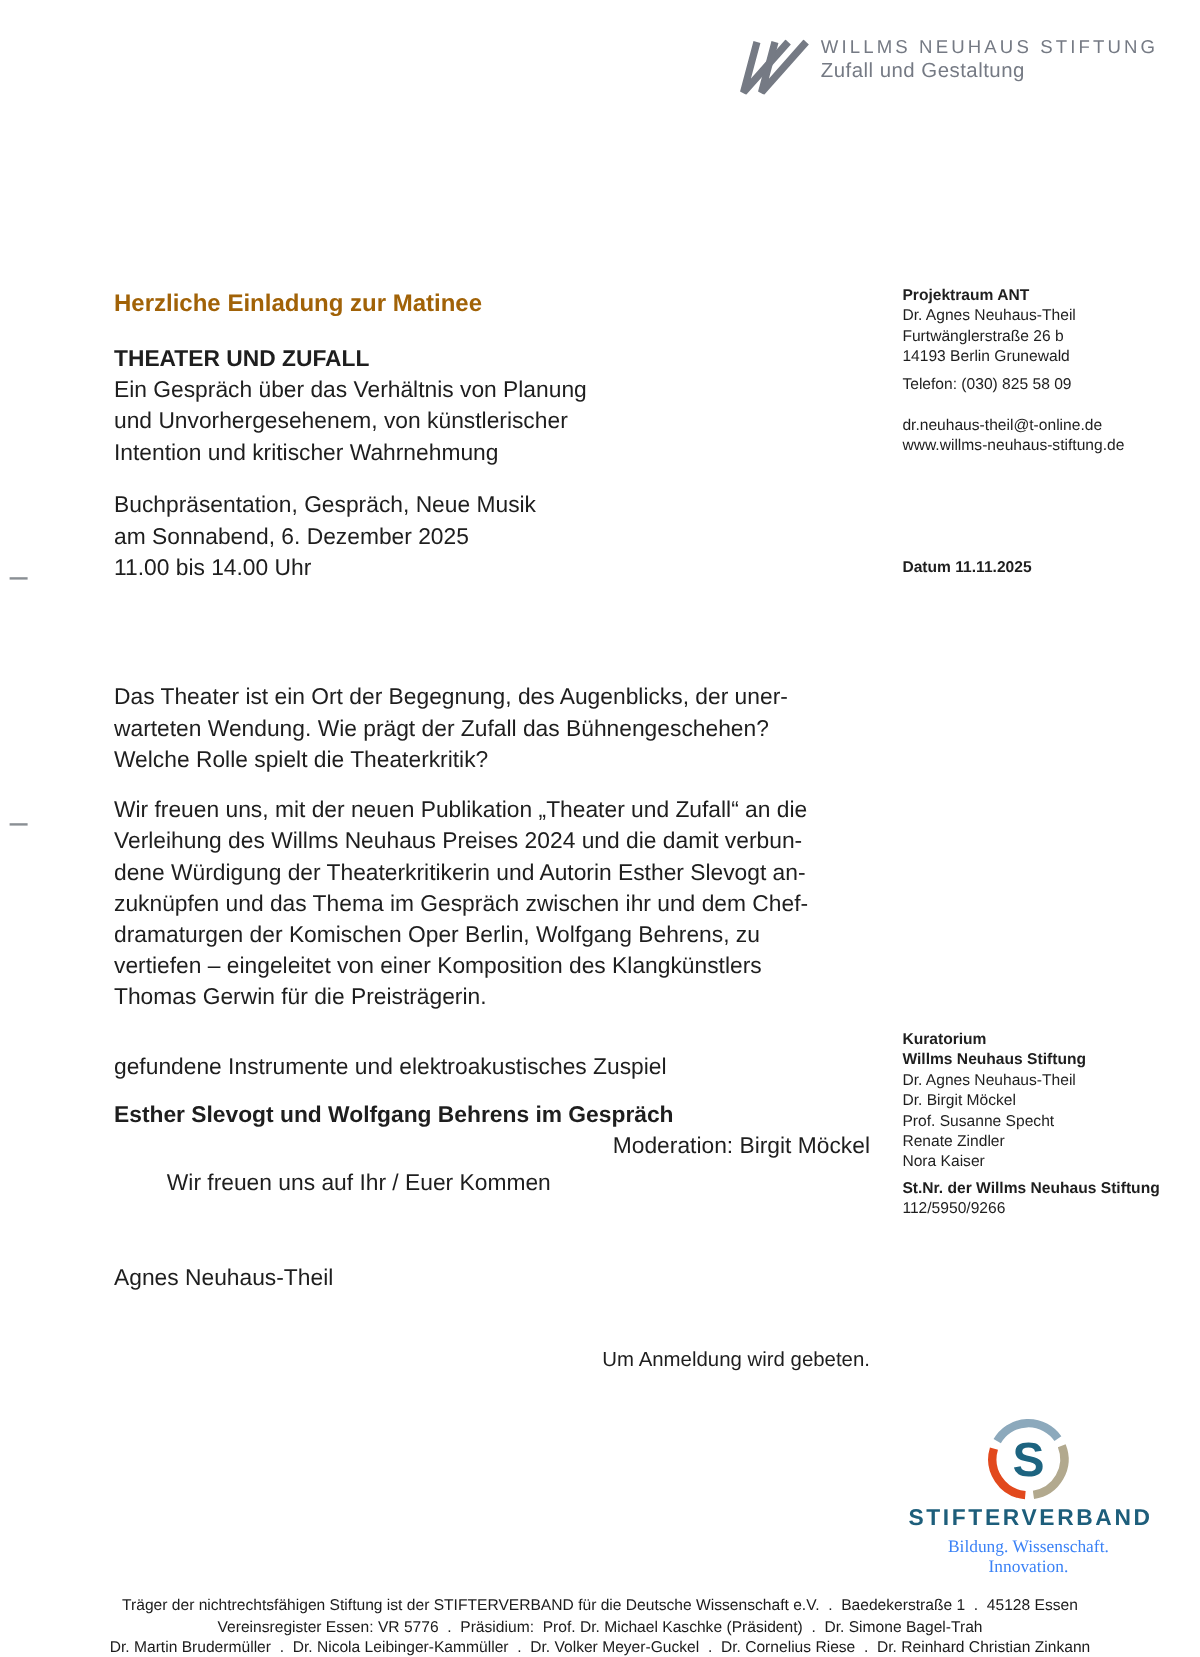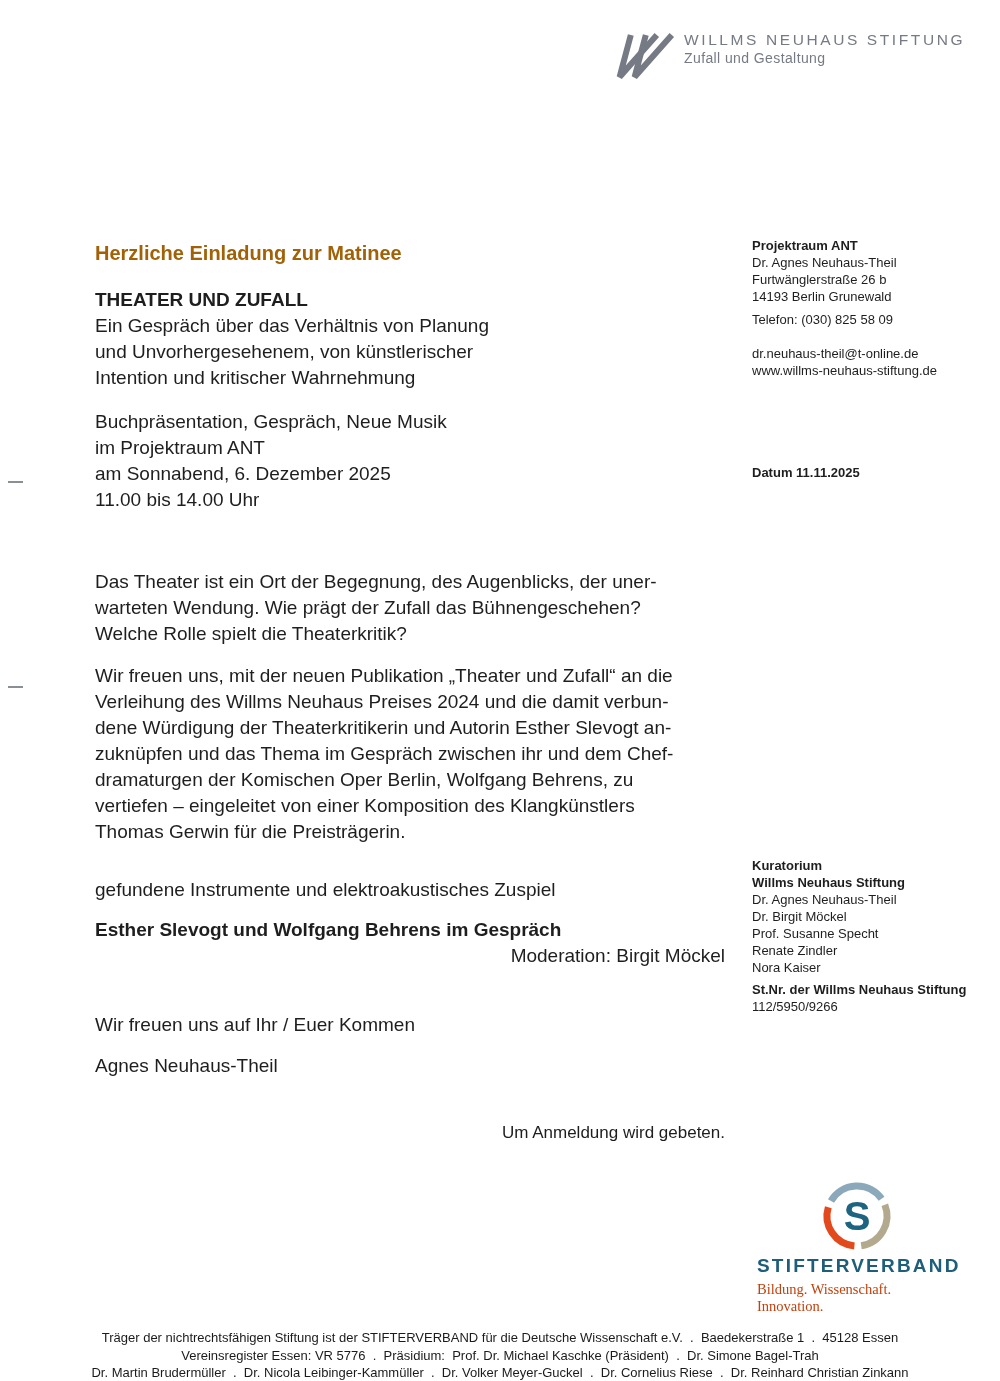--- a/index.html
+++ b/index.html
@@ -5,56 +5,56 @@
   html,body{margin:0;padding:0;background:#ffffff;}
   .page{
     position:relative;width:1000px;height:1381px;background:#ffffff;
     font-family:"Liberation Sans", sans-serif;color:#1e1e1e;overflow:hidden;
   }
   
   .brand{position:absolute;left:606px;top:30px;display:flex;align-items:flex-start;}
   .brand-mark{width:70px;height:46px;margin-top:3px;}
   .brand-text{margin-left:8px;color:#757a84;}
   .brand-name{font-size:15.5px;letter-spacing:2.6px;line-height:19px;white-space:nowrap;}
-  .brand-tagline{font-size:14px;letter-spacing:0.4px;line-height:19px;white-space:nowrap;}
+  .brand-tagline{font-size:17px;letter-spacing:0.4px;line-height:19px;white-space:nowrap;}
   
   .fold-mark{position:absolute;left:8px;width:15px;height:2px;background:#8a8f94;}
   .fold-top{top:481px;}
   .fold-bottom{top:686px;}
   
   .main{position:absolute;left:95px;width:630px;font-size:19px;line-height:26px;}
   .abs{position:absolute;}
   .title{top:240px;font-size:20px;font-weight:bold;color:#a16207;}
   .event{top:287px;}
   .bold{font-weight:bold;}
   .details{top:409px;}
   .para1{top:569px;}
   .para2{top:663px;}
   .prog1-title{top:851px;font-weight:bold;}
   .prog1-sub{top:877px;}
   .prog2-title{top:917px;font-weight:bold;}
   .prog2-sub{top:943px;text-align:right;}
-  .closing{top:1012px;}
+  .closing{top:974px;margin-left:44px;}
   .signature{top:1053px;}
   .note{top:1120px;font-size:17px;text-align:right;}
   
   .side{position:absolute;left:752px;width:235px;font-size:13px;line-height:17px;}
   .side-contact{top:237px;}
   .side-phone{top:311px;}
   .side-web{top:345px;}
   .side-date{top:464px;font-weight:bold;}
   .side-kuratorium{top:857px;}
   .side-tax{top:981px;}
   .side-bank{top:1028px;}
   
   .sv-badge{position:absolute;left:817px;top:1176px;width:80px;height:80px;}
   .sv-wordmark{position:absolute;left:757px;top:1255px;width:200px;text-align:center;
     color:#1d5e7b;font-size:19px;font-weight:bold;letter-spacing:2.2px;}
-  .sv-tagline{position:absolute;left:757px;top:1281px;width:200px;
-    color:#c2410c;font-size:14.5px;font-family:"Liberation Serif", serif;}
+  .sv-tagline{position:absolute;left:757px;top:1281px;width:200px;text-align:center;
+    color:#3b82f6;font-size:14.5px;font-family:"Liberation Serif", serif;}
   
   .footer{position:absolute;left:0;top:1329px;width:1000px;text-align:center;
     font-size:13px;line-height:17.5px;color:#1b1b1b;}
   .footer-line{white-space:pre;text-align:center;}
 </style>
 </head>
 <body>
 
 <div class="page">
 
@@ -76,21 +76,20 @@
 
   <div class="main abs event">
     <div class="bold">THEATER UND ZUFALL</div>
     <div>Ein Gespräch über das Verhältnis von Planung</div>
     <div>und Unvorhergesehenem, von künstlerischer</div>
     <div>Intention und kritischer Wahrnehmung</div>
   </div>
 
   <div class="main abs details">
     <div>Buchpräsentation, Gespräch, Neue Musik</div>
-    <div>im Projektraum ANT</div>
     <div>am Sonnabend, 6. Dezember 2025</div>
     <div>11.00 bis 14.00 Uhr</div>
   </div>
 
   <div class="main abs para1">
     <div>Das Theater ist ein Ort der Begegnung, des Augenblicks, der uner-</div>
     <div>warteten Wendung. Wie prägt der Zufall das Bühnengeschehen?</div>
     <div>Welche Rolle spielt die Theaterkritik?</div>
   </div>
 

